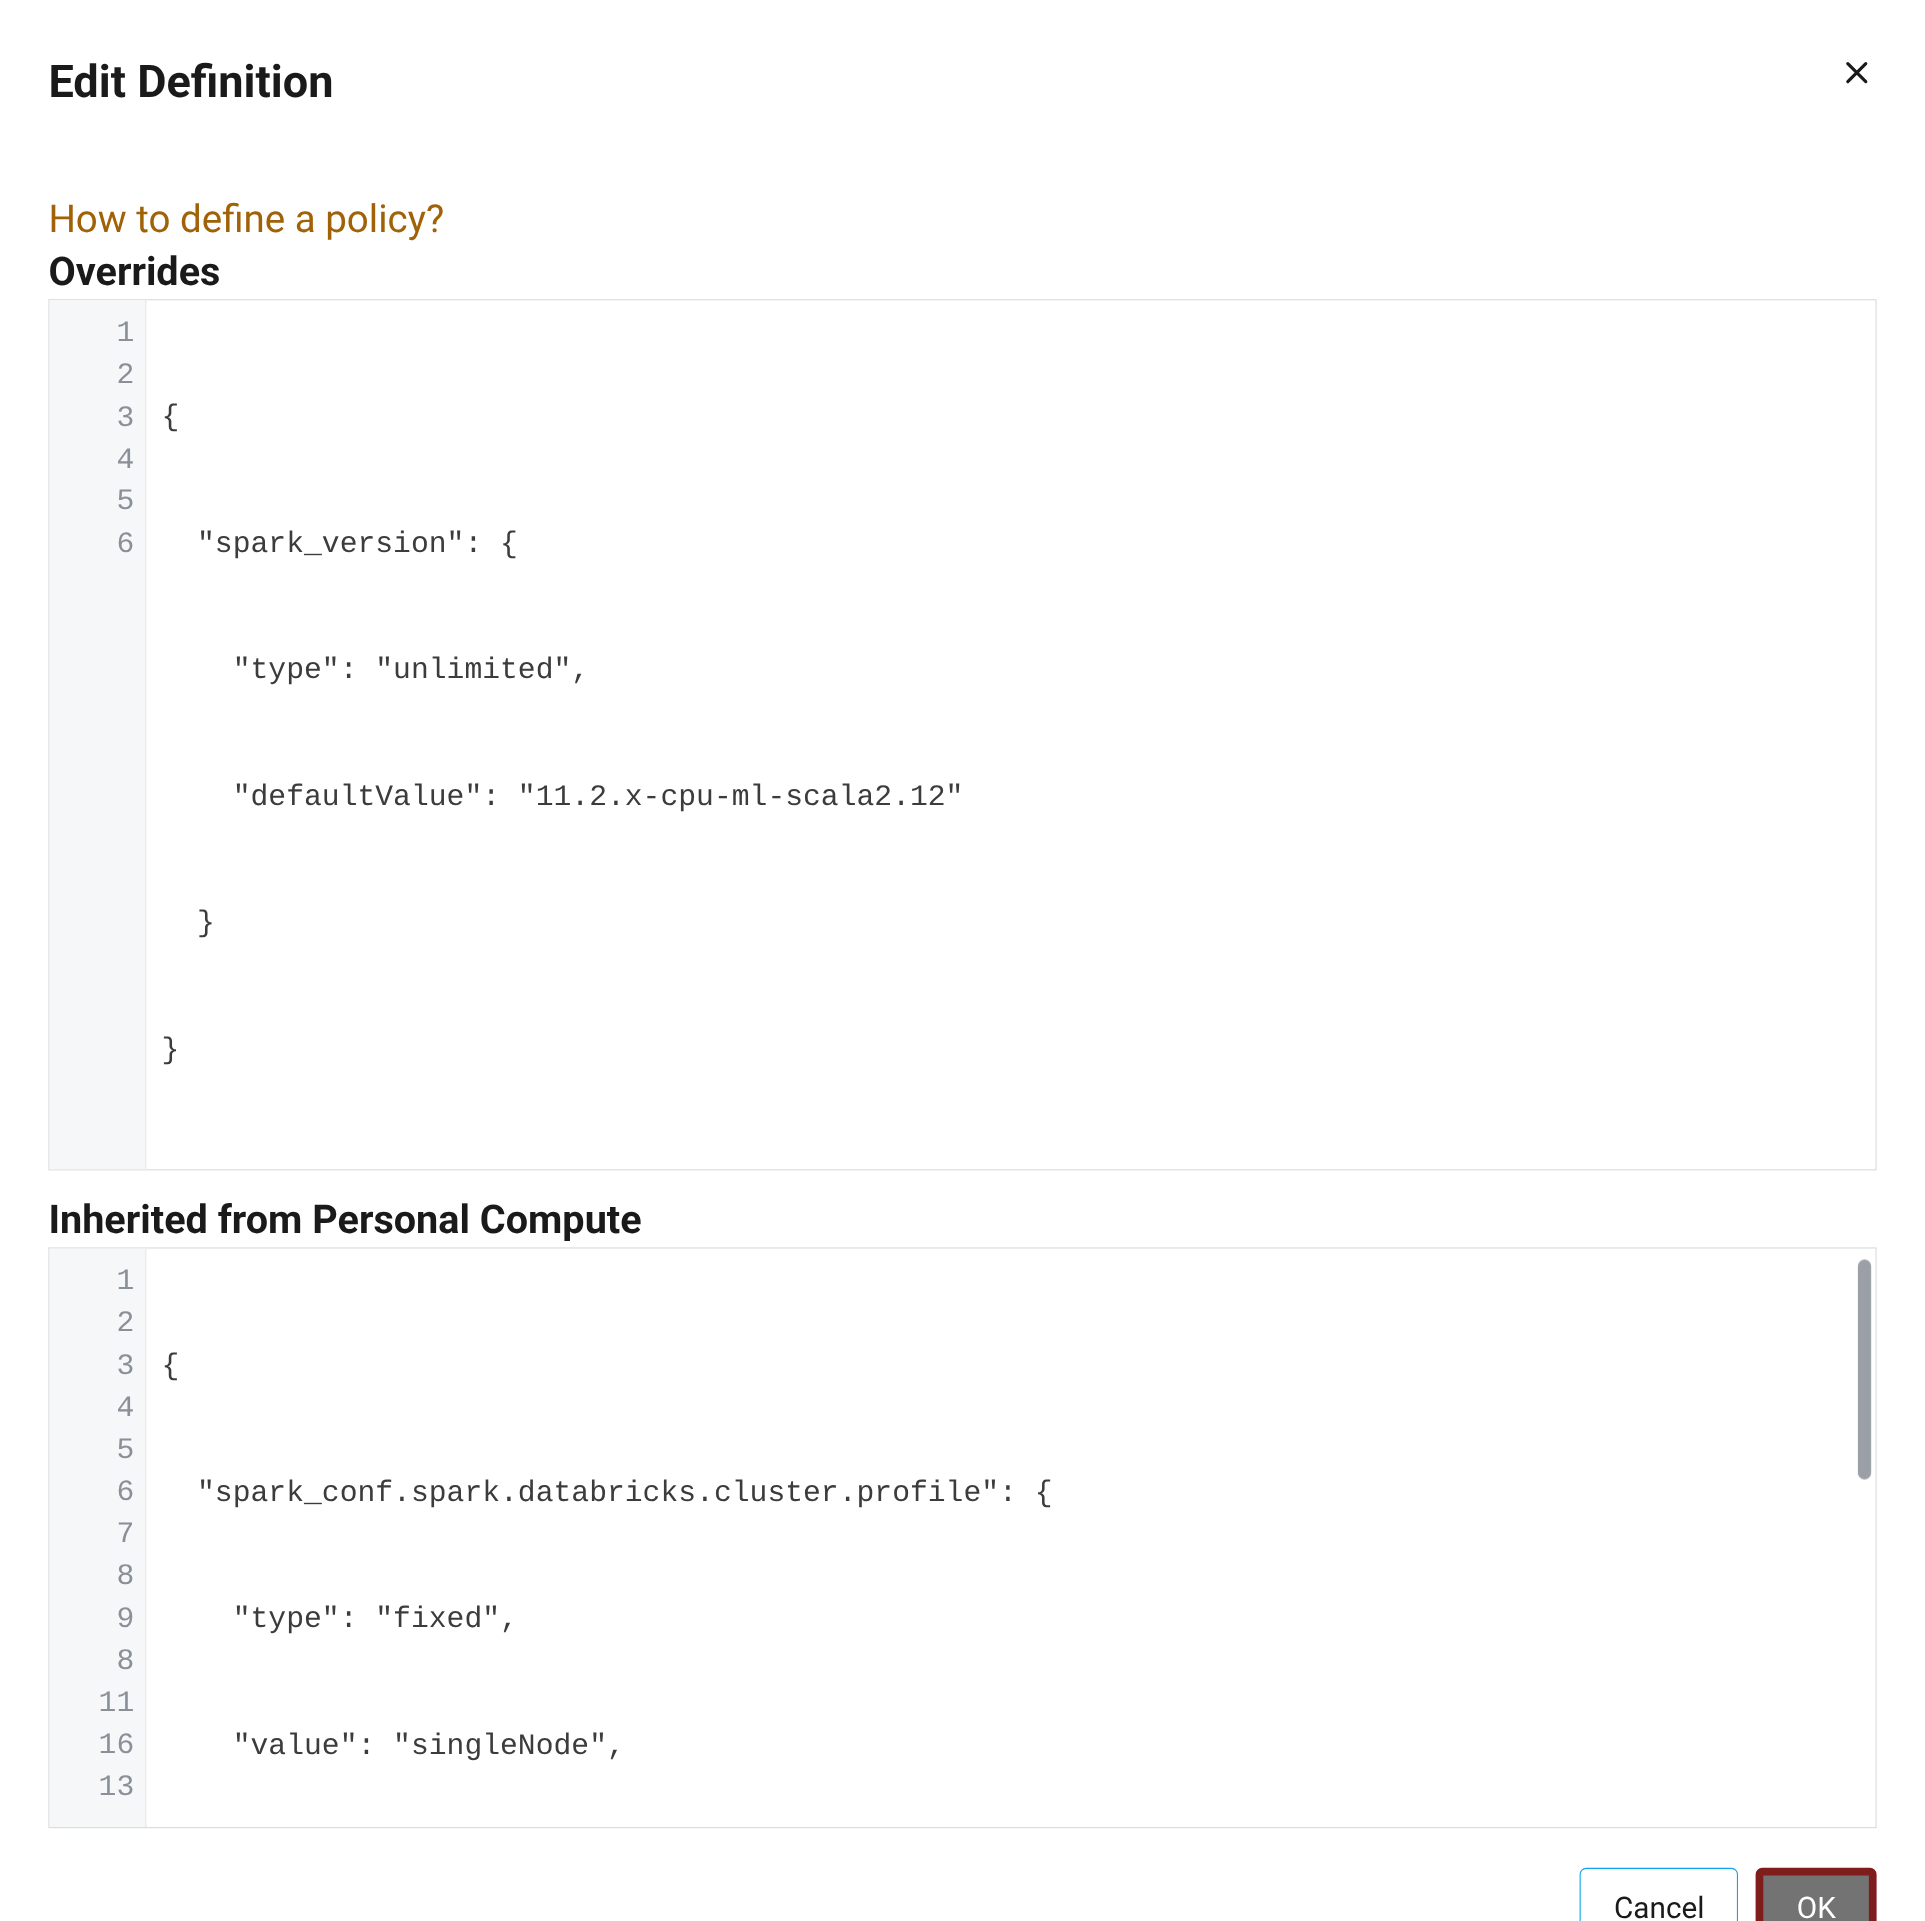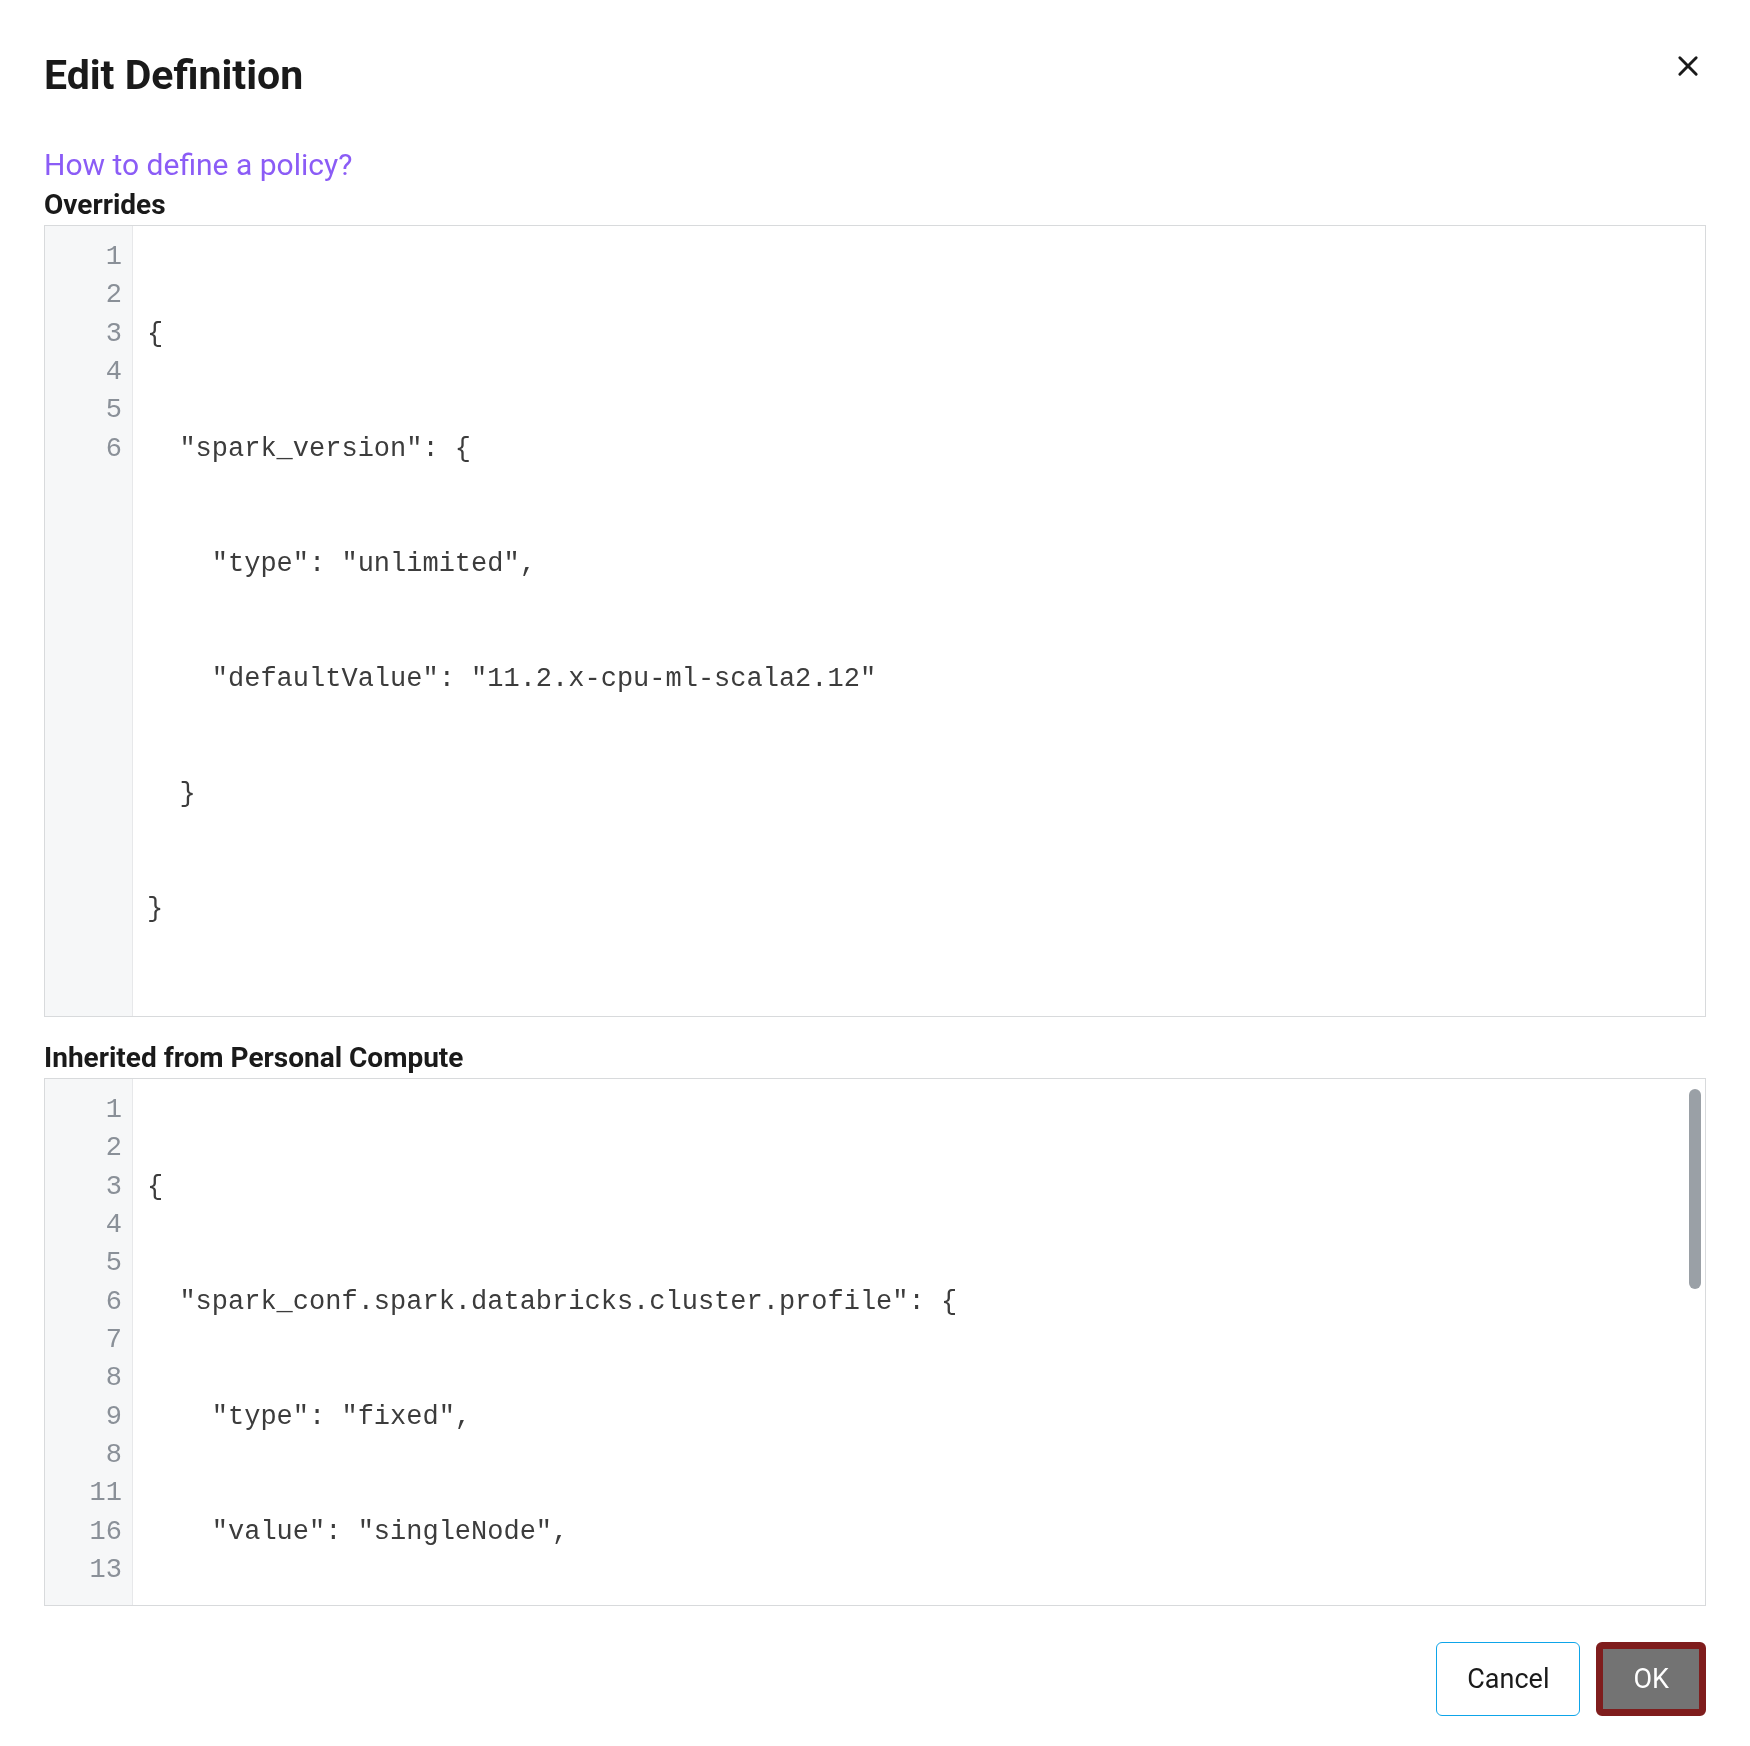--- a/index.html
+++ b/index.html
@@ -35,29 +35,30 @@
       align-items: center;
       justify-content: center;
     }
     .close-btn svg {
       width: 28px;
       height: 28px;
       stroke: #1a1a1a;
       stroke-width: 2.5;
     }
     .help-link {
-      color: #8b5cf6;
+      color: #a16207;
       text-decoration: none;
-      font-size: 30px;
+      font-size: 35px;
       display: inline-block;
       margin-bottom: 6px;
+      margin-top: 32px;
     }
     .section-label {
       font-weight: 700;
-      font-size: 28px;
+      font-size: 36px;
       color: #1a1a1a;
       margin-bottom: 4px;
     }
     .code-editor {
       border: 1px solid #d8dadc;
       display: flex;
       background: #fff;
       font-family: "SFMono-Regular", Menlo, Monaco, Consolas, "Courier New", monospace;
       font-size: 27px;
       line-height: 1.42;

